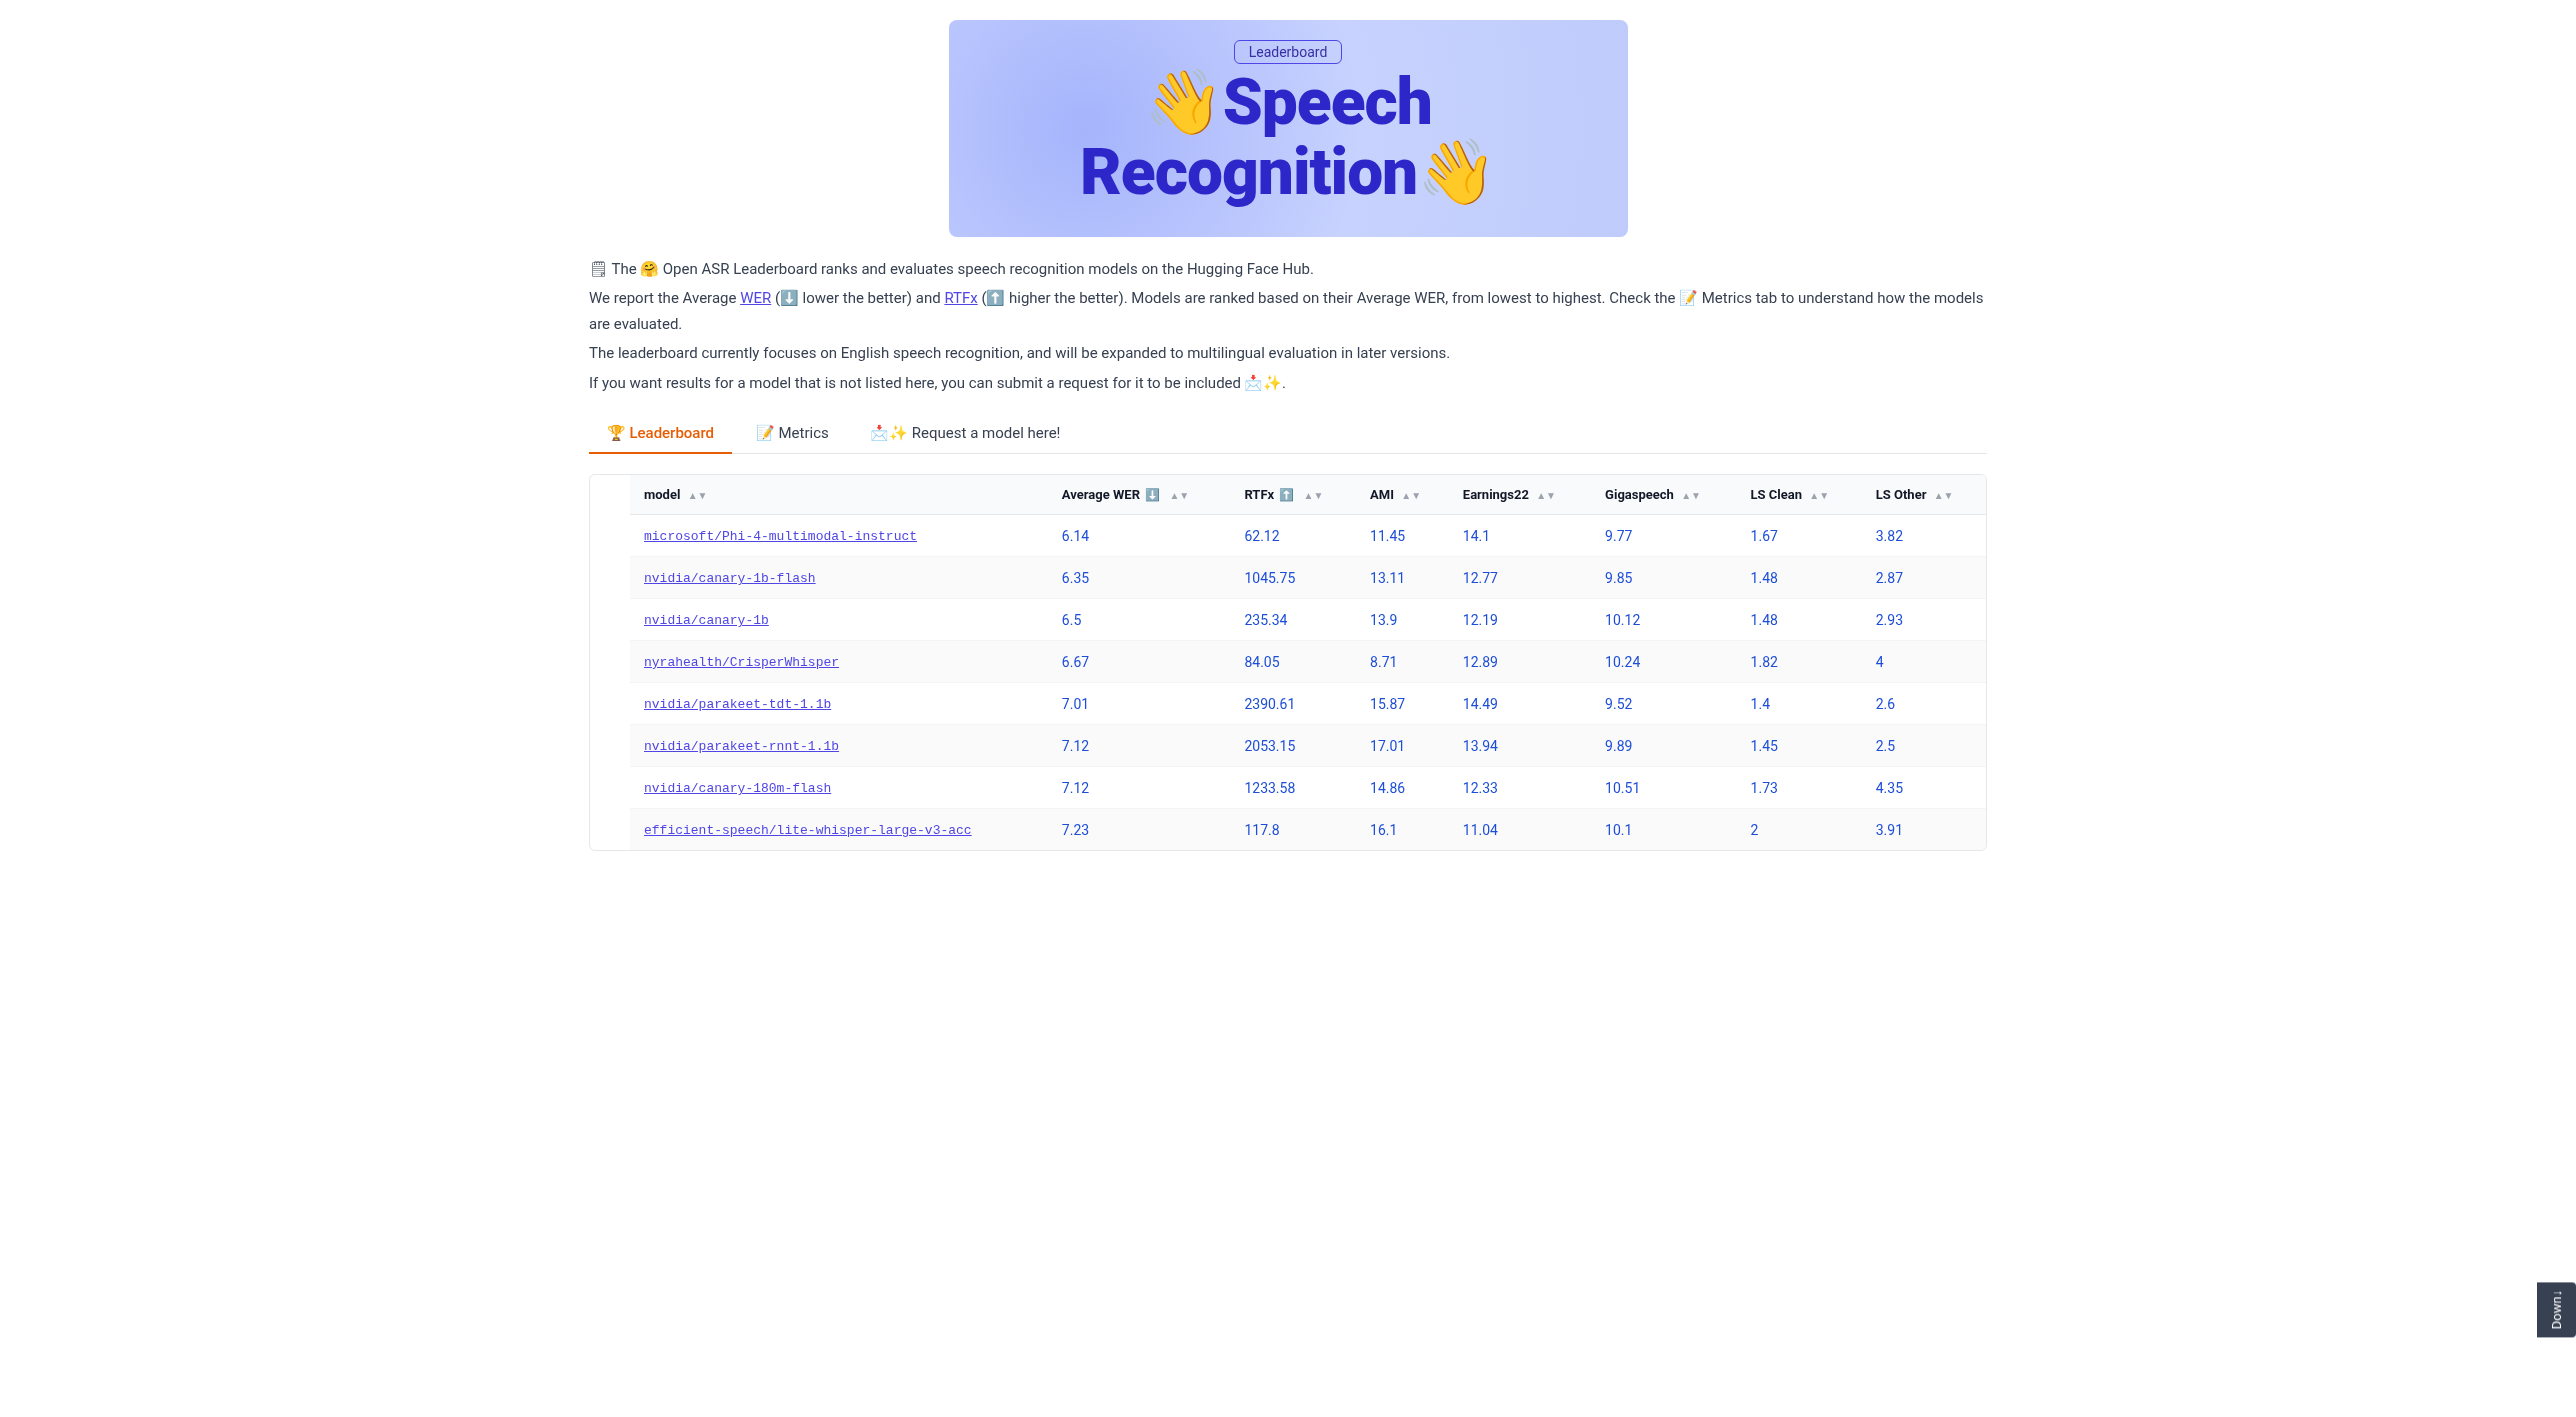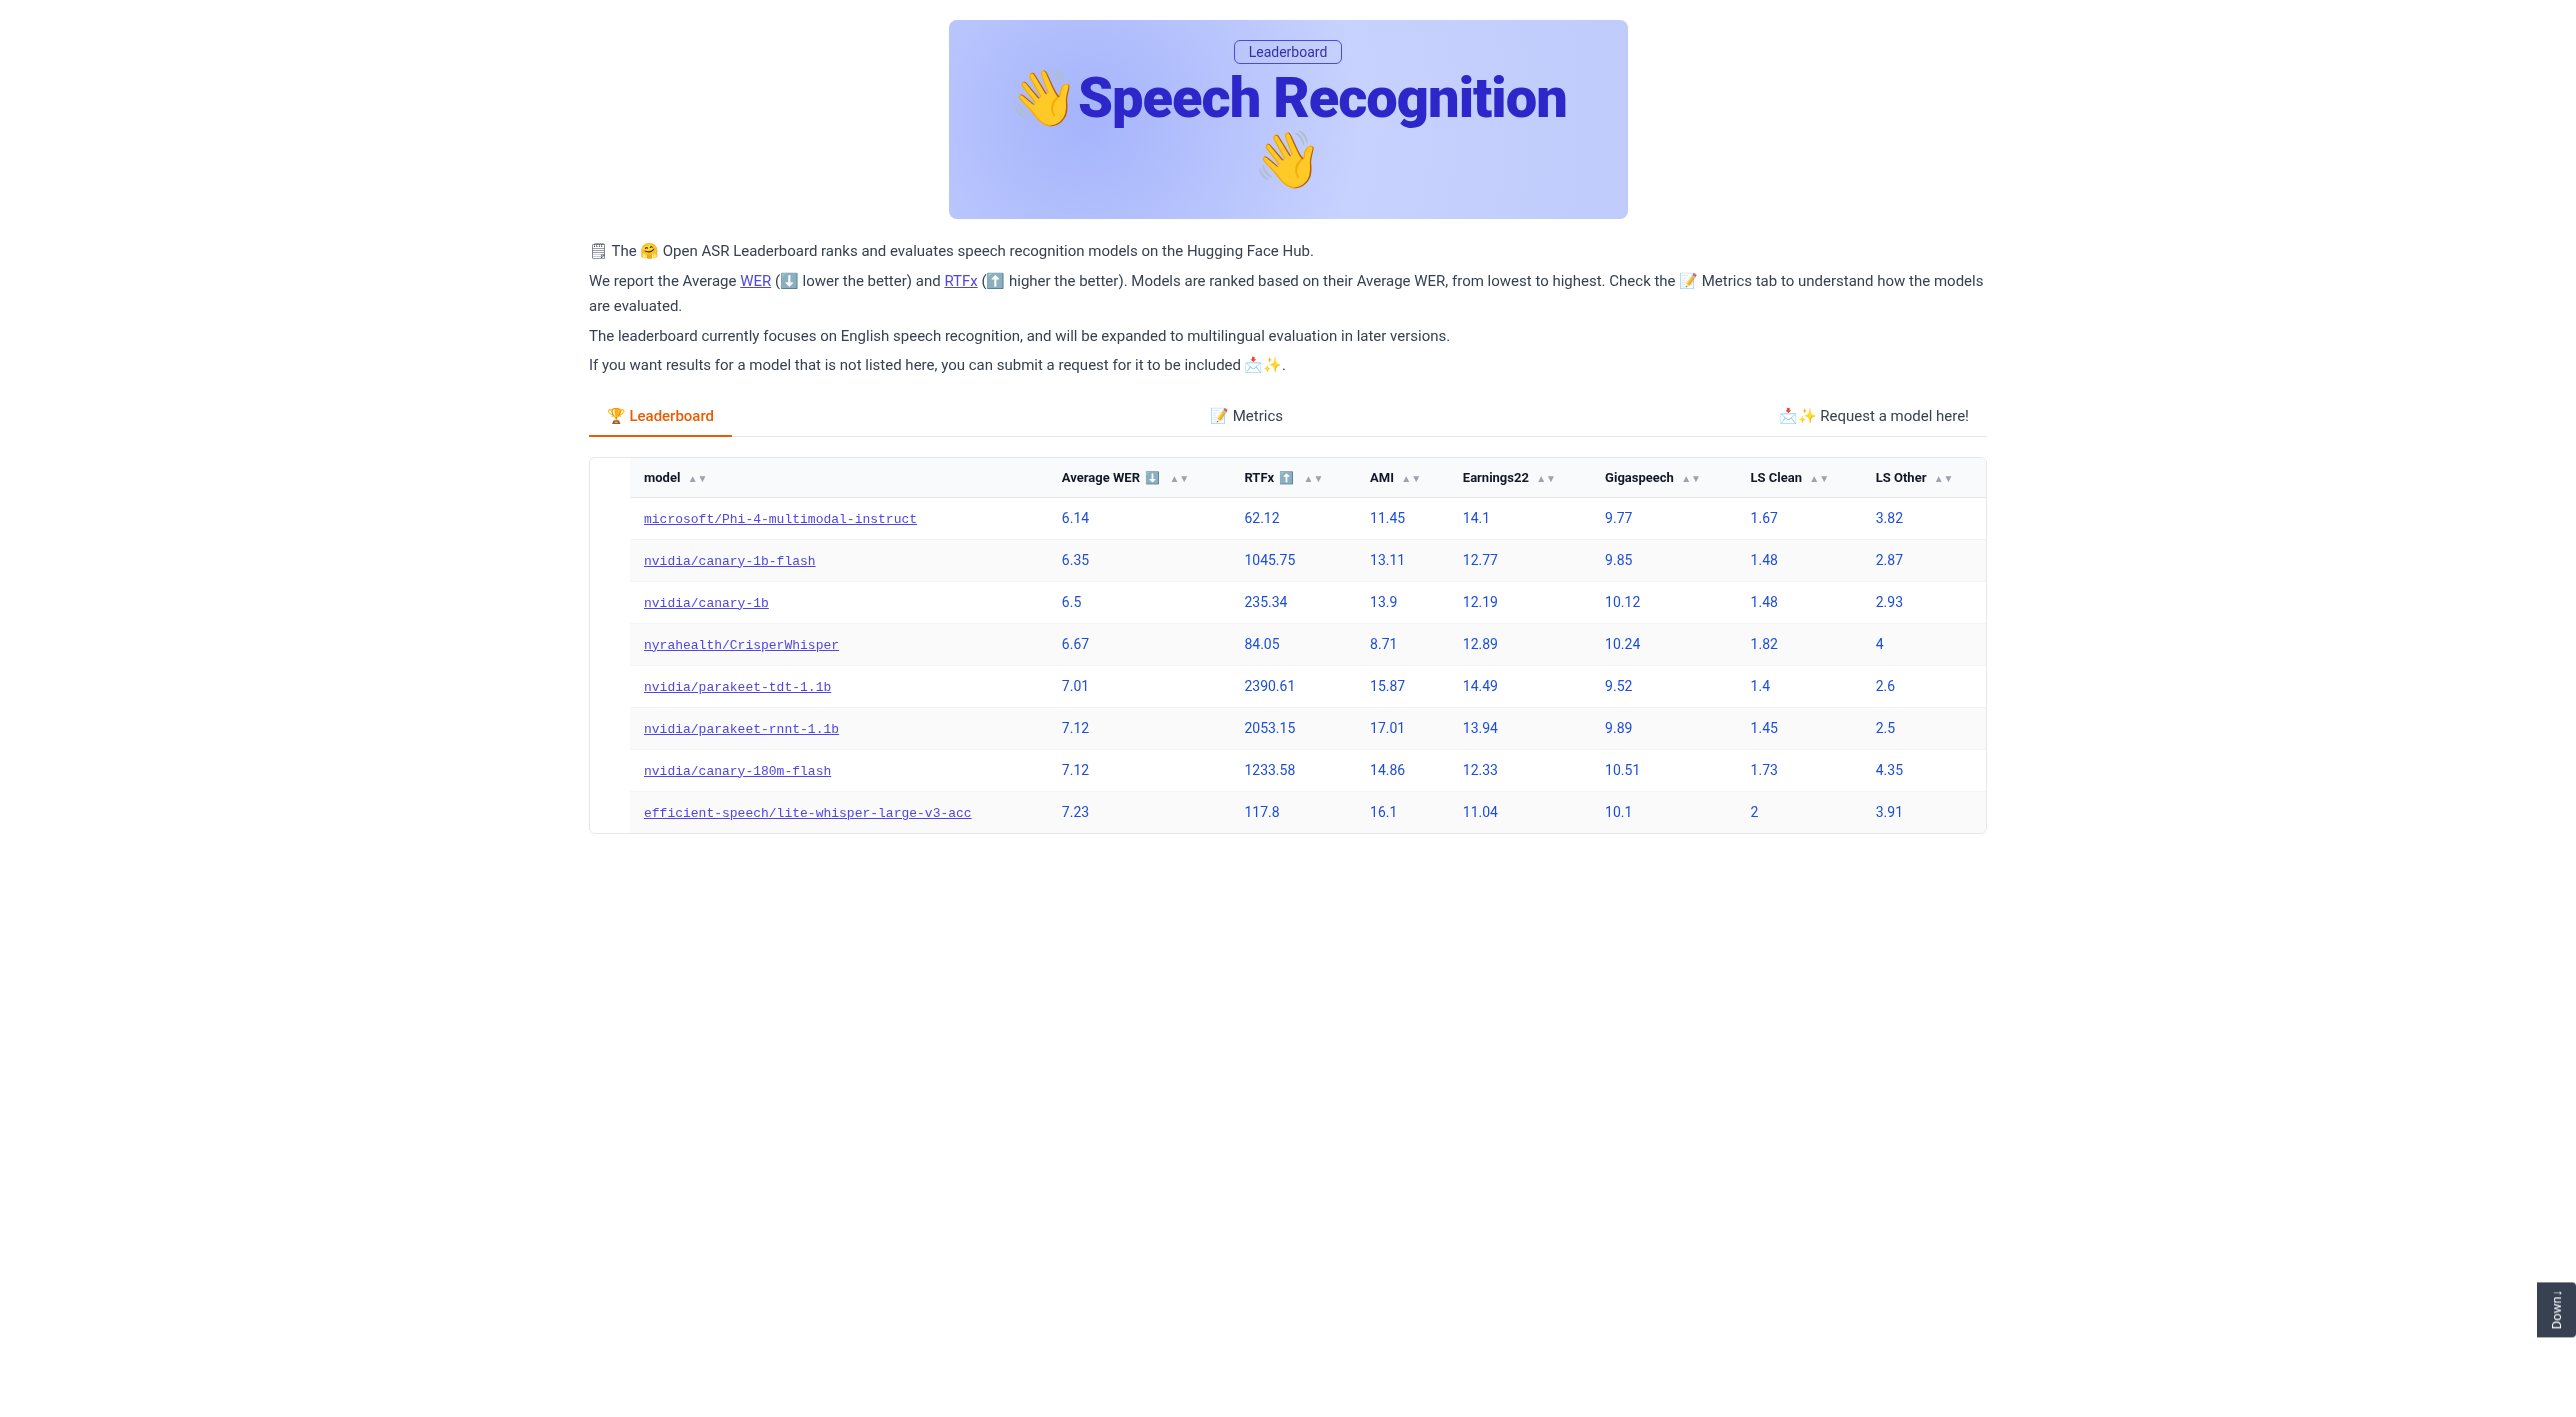--- a/index.html
+++ b/index.html
@@ -33,21 +33,21 @@
       border: 1.5px solid #4f46e5;
       border-radius: 6px;
       padding: 3px 14px;
       color: #3730a3;
       font-size: 14px;
       margin-bottom: 4px;
       background: transparent;
     }
 
     .banner-title {
-      font-size: 56px;
+      font-size: 64px;
       font-weight: 900;
       color: #2d27c9;
       letter-spacing: -1px;
       line-height: 1.1;
     }
 
     
     .description {
       margin: 18px 0 10px;
       line-height: 1.7;
@@ -59,24 +59,23 @@
     }
 
     .description a {
       color: #4f46e5;
       text-decoration: underline;
     }
 
     
     .tabs {
       display: flex;
-      gap: 0;
+      gap: 6px;
       border-bottom: 1px solid #e5e7eb;
       margin: 20px 0 0;
-      justify-content: space-between;
     }
 
     .tab {
       padding: 8px 18px 10px;
       cursor: pointer;
       font-size: 15px;
       color: #374151;
       border-bottom: 2px solid transparent;
       margin-bottom: -1px;
     }

